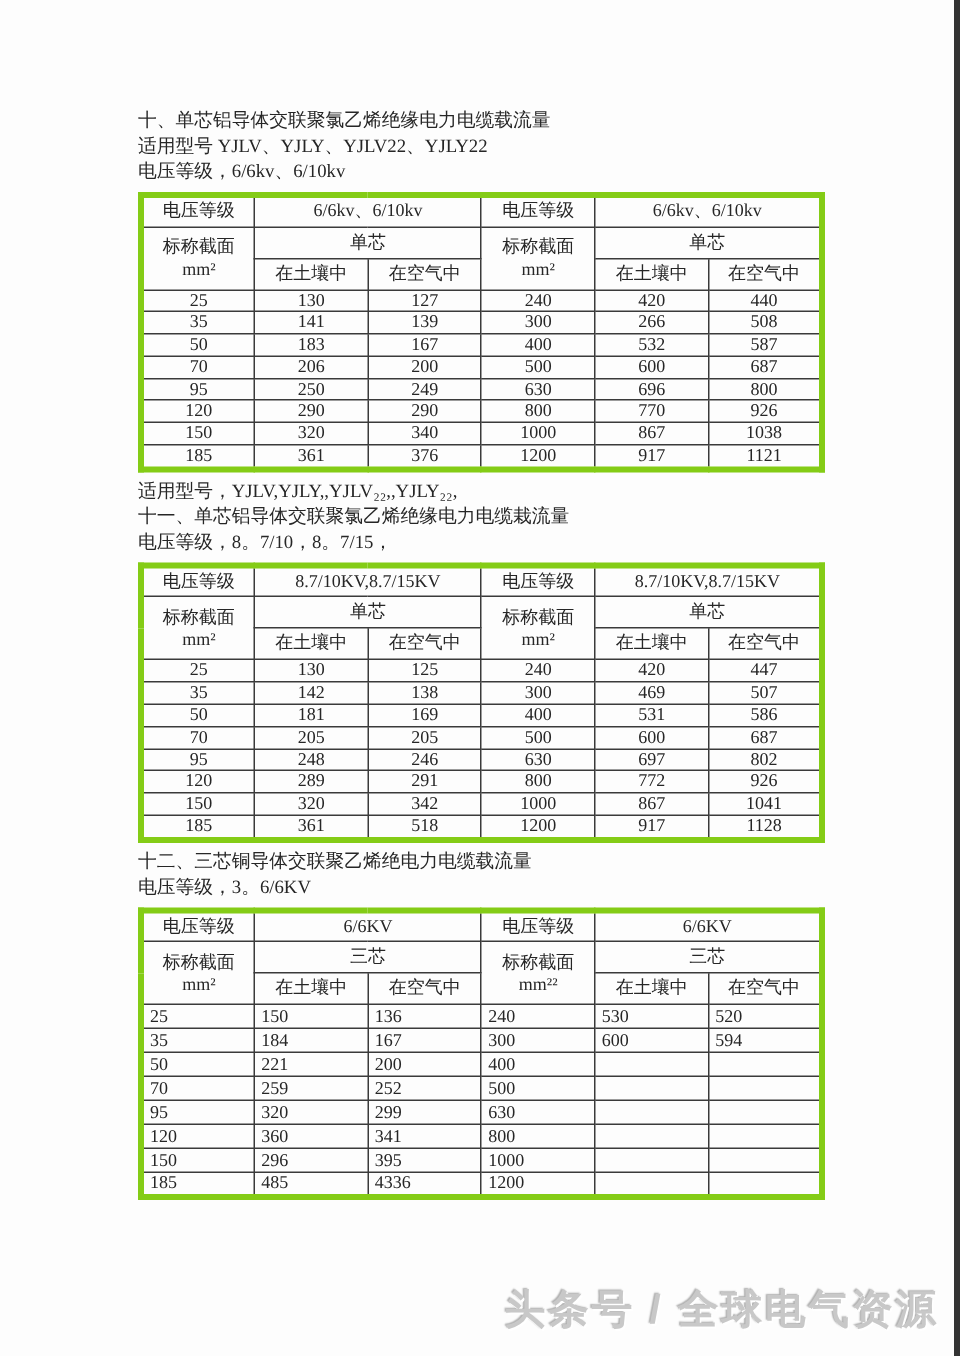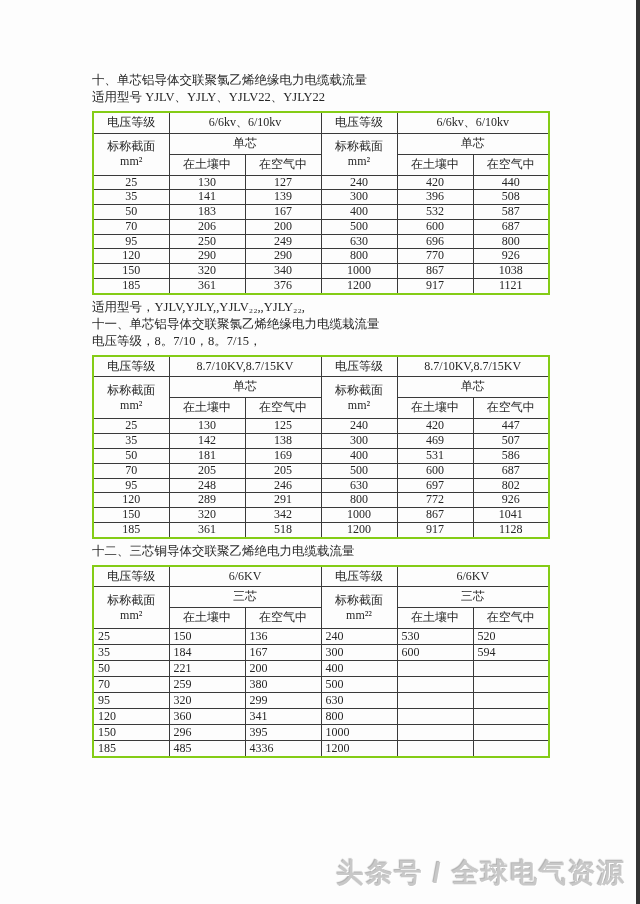--- a/index.html
+++ b/index.html
@@ -28,21 +28,21 @@
     font-size: 12.5px;
     line-height: 17px;
     white-space: nowrap;
     color: #262626;
   }
   table.cap {
     border-collapse: collapse;
     table-layout: fixed;
     width: 458px;
     margin: 5px 0 4px 0;
-    border: 2px solid #84cc16;
+    border: 4px solid #84cc16;
   }
   table.cap td {
     border: 1px solid #3a3a3a;
     text-align: center;
     vertical-align: middle;
     font-size: 12px;
     line-height: 1.15;
     padding: 0;
     color: #262626;
     overflow: hidden;
@@ -70,20 +70,21 @@
   }
 </style>
 </head>
 <body>
 
 <div class="page">
   <div class="content">
 
     <p class="sec-line">十、单芯铝导体交联聚氯乙烯绝缘电力电缆载流量</p>
     <p class="sec-line">适用型号 YJLV、YJLY、YJLV22、YJLY22</p>
+    <p class="sec-line">电压等级，6/6kv、6/10kv</p>
 
     <table class="cap t1">
       <colgroup>
           <col>
           <col>
           <col>
           <col>
           <col>
           <col>
         </colgroup>
@@ -120,21 +121,21 @@
             <td>127</td>
             <td>240</td>
             <td>420</td>
             <td>440</td>
           </tr>
           <tr>
             <td>35</td>
             <td>141</td>
             <td>139</td>
             <td>300</td>
-            <td>396</td>
+            <td>266</td>
             <td>508</td>
           </tr>
           <tr>
             <td>50</td>
             <td>183</td>
             <td>167</td>
             <td>400</td>
             <td>532</td>
             <td>587</td>
           </tr>
@@ -282,20 +283,21 @@
             <td>361</td>
             <td>518</td>
             <td>1200</td>
             <td>917</td>
             <td>1128</td>
           </tr>
         </tbody>
     </table>
 
     <p class="sec-line">十二、三芯铜导体交联聚乙烯绝电力电缆载流量</p>
+    <p class="sec-line">电压等级，3。6/6KV</p>
 
     <table class="cap t3">
       <colgroup>
           <col>
           <col>
           <col>
           <col>
           <col>
           <col>
         </colgroup>
@@ -346,21 +348,21 @@
             <td>50</td>
             <td>221</td>
             <td>200</td>
             <td>400</td>
             <td></td>
             <td></td>
           </tr>
           <tr>
             <td>70</td>
             <td>259</td>
-            <td>380</td>
+            <td>252</td>
             <td>500</td>
             <td></td>
             <td></td>
           </tr>
           <tr>
             <td>95</td>
             <td>320</td>
             <td>299</td>
             <td>630</td>
             <td></td>

